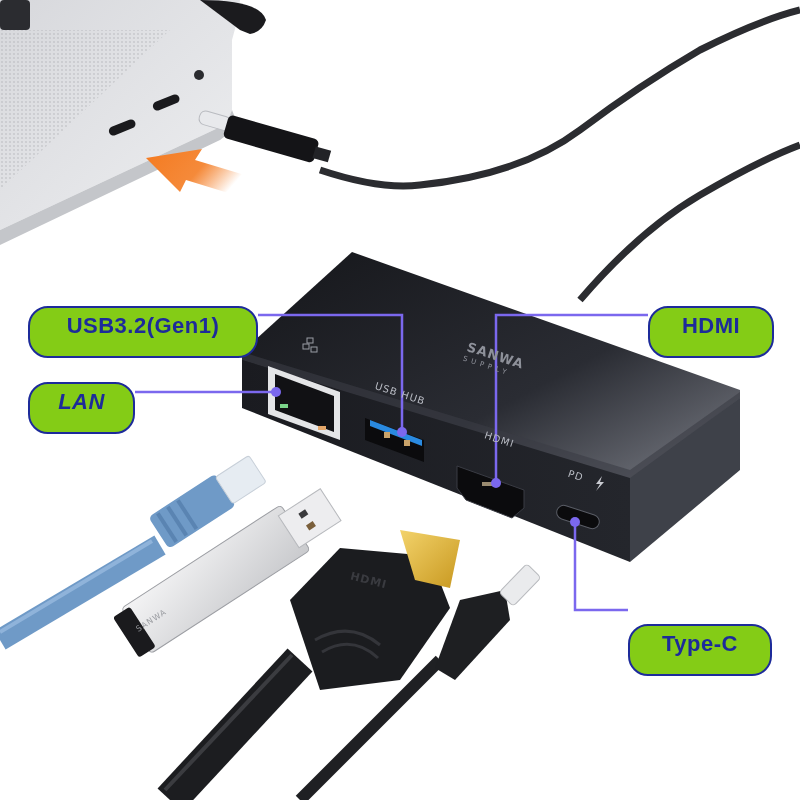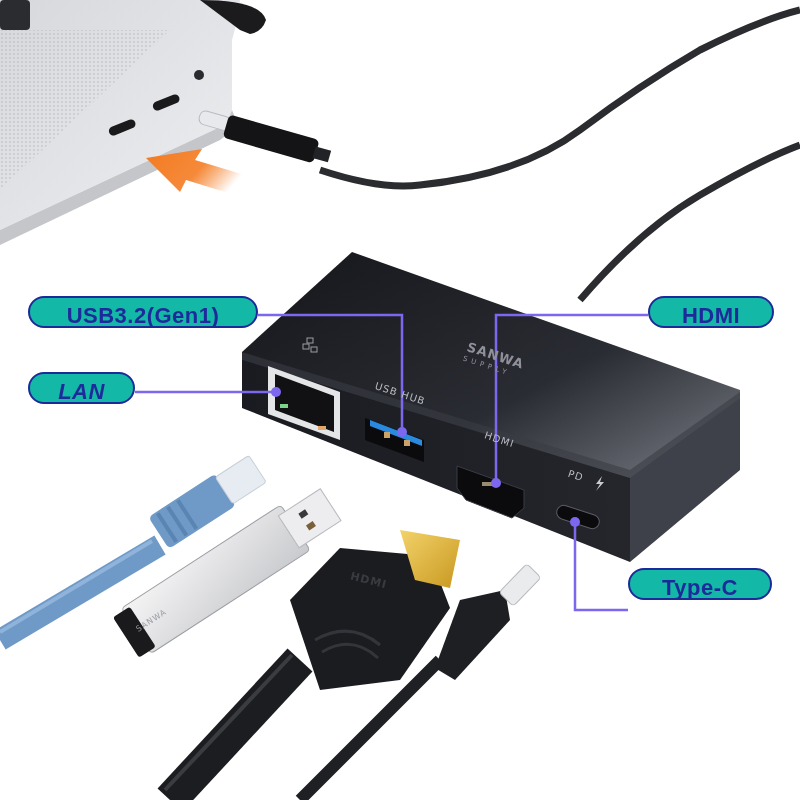--- a/index.html
+++ b/index.html
@@ -5,32 +5,33 @@
   html, body { margin: 0; padding: 0; }
   body {
     width: 800px; height: 800px; overflow: hidden; position: relative;
     background: #ffffff;
     font-family: "Liberation Sans", sans-serif;
   }
   #scene { position: absolute; left: 0; top: 0; width: 800px; height: 800px; }
   .callout {
     position: absolute;
     box-sizing: border-box;
-    height: 32px;
+    height: 52px;
     border: 2.5px solid #1d2b9a;
     border-radius: 20px;
-    background: #14b8a6;
+    background: #84cc16;
     color: #1d2b9a;
     font-family: "Liberation Sans", sans-serif;
     font-weight: bold;
     font-size: 22px;
     line-height: 35px;
     text-align: center;
     letter-spacing: 0.5px;
     white-space: nowrap;
+    margin-top: 10px;
   }
   .port-text {
     position: absolute;
     font-family: "DejaVu Sans", sans-serif;
     color: #b9bcc4;
     font-size: 10px;
     letter-spacing: 1px;
     white-space: nowrap;
   }
 </style>
@@ -190,13 +191,13 @@
 <div class="port-text" style="left:484px;top:434px;transform:rotate(18deg);">HDMI</div>
 <div class="port-text" style="left:568px;top:470px;transform:rotate(18deg);">PD</div>
 <div class="port-text" style="left:466px;top:348px;font-size:13px;font-weight:bold;color:#8e919a;transform:rotate(18deg);">SANWA</div>
 <div class="port-text" style="left:462px;top:362px;font-size:7px;letter-spacing:4px;color:#8e919a;transform:rotate(18deg);">SUPPLY</div>
 <div class="port-text" style="left:134px;top:616px;font-size:8px;color:#9a9ca1;transform:rotate(-33deg);">SANWA</div>
 <div class="port-text" style="left:350px;top:574px;font-size:11px;font-weight:bold;color:#3a3b40;transform:rotate(14deg);">HDMI</div>
 
 <div class="callout" style="left:28px;top:296px;width:230px;">USB3.2(Gen1)</div>
 <div class="callout" style="left:28px;top:372px;width:107px;font-style:italic;">LAN</div>
 <div class="callout" style="left:648px;top:296px;width:126px;">HDMI</div>
-<div class="callout" style="left:628px;top:568px;width:144px;text-align:center;">Type-C</div>
+<div class="callout" style="left:628px;top:614px;width:144px;text-align:center;">Type-C</div>
 
 </body></html>

